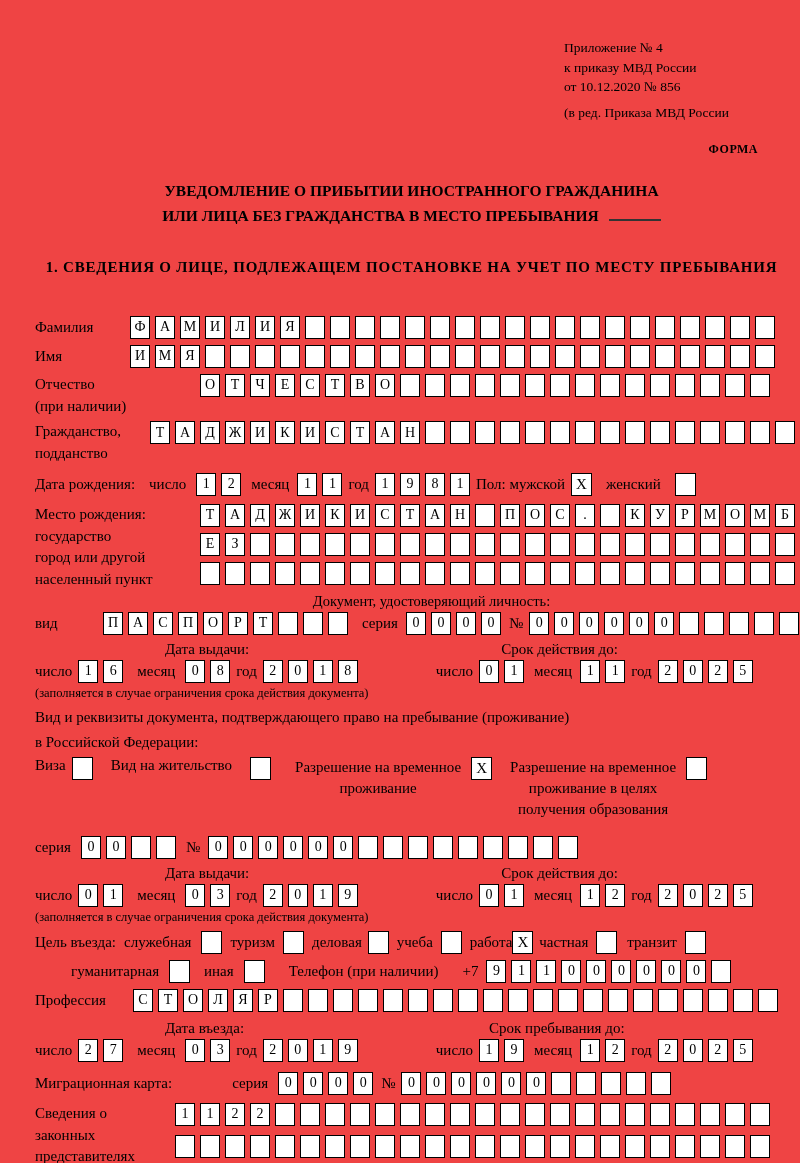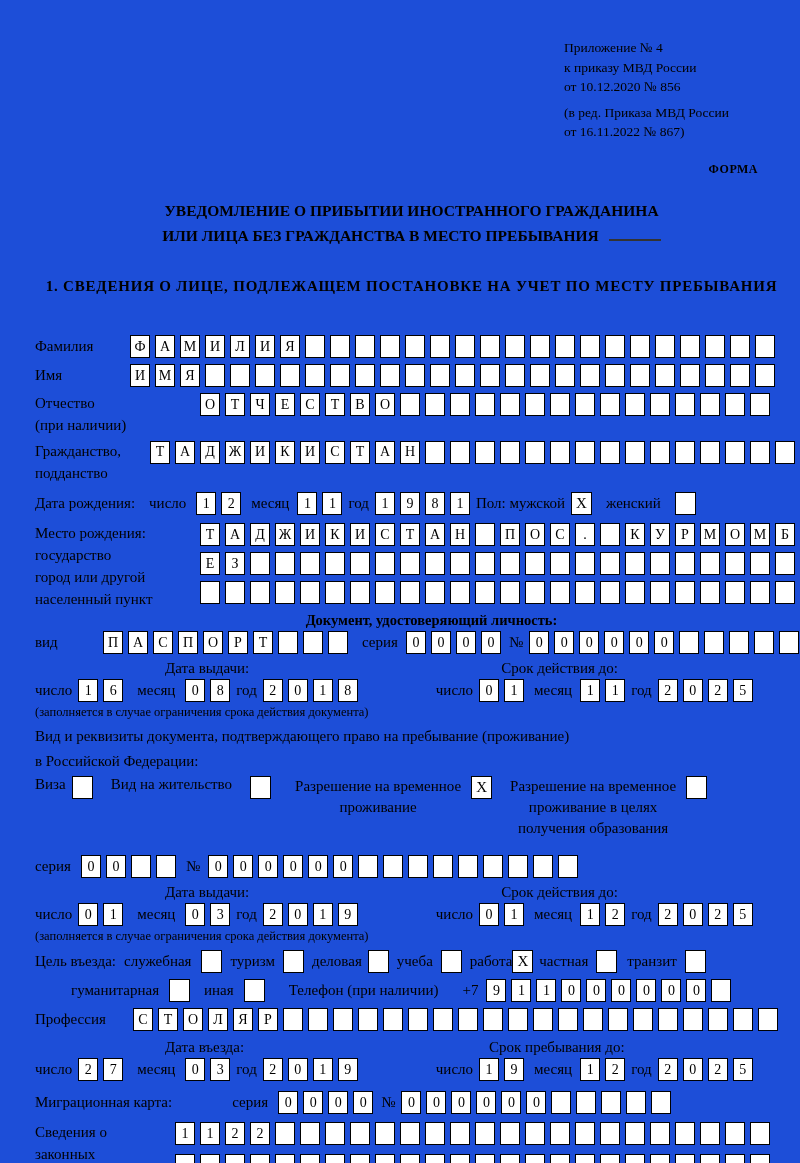--- a/index.html
+++ b/index.html
@@ -1,17 +1,17 @@
 <!DOCTYPE html>
 <html><head>
 <meta charset="utf-8">
 <style>
   html,body{margin:0;padding:0;background:#888;}
   .page{
-    width:800px;height:1163px;background:#1d4ed8;margin:0 auto;position:relative;
+    width:800px;height:1163px;background:#ef4444;margin:0 auto;position:relative;
     box-sizing:border-box;padding:38px 12px 0 35px;
     font-family:"Liberation Serif","DejaVu Serif",serif;color:#000;
     overflow:hidden;
   }
   .hdr{width:200px;margin-left:auto;margin-right:24px;font-size:13.5px;line-height:1.45;}
   .hdr .gap{margin-top:6px;}
   .forma{text-align:right;padding-right:30px;font-weight:bold;font-size:12px;margin-top:20px;letter-spacing:.5px;}
   .title{text-align:center;font-weight:bold;font-size:15.5px;line-height:1.6;margin-top:22px;}
   .blank-line{display:inline-block;width:52px;border-bottom:2px solid #333;height:14px;margin-left:10px;vertical-align:baseline;}
   .sect{font-weight:bold;font-size:15px;margin-top:30px;letter-spacing:.8px;text-align:center;}
@@ -26,37 +26,36 @@
     font-size:14px;background:#fff;flex:0 0 auto;
   }
   .chk{width:21px;font-size:15px;}
   .w95{width:95px;flex:0 0 95px;}
   .w165{width:165px;flex:0 0 165px;}
   .w140{width:140px;flex:0 0 140px;}
   .lblcol{font-size:15px;line-height:1.45;}
   .ml6{margin-left:6px;} .ml8{margin-left:8px;} .ml10{margin-left:10px;}
   .ml14{margin-left:14px;} .ml18{margin-left:18px;} .ml24{margin-left:24px;}
   .center{text-align:center;}
-  .bold{font-weight:bold;}
+  .bold{font-weight:normal;}
   .note-right{text-align:left;padding-right:22px;font-size:12.5px;margin-top:3px;}
   .optlbl{font-size:15px;line-height:1.4;text-align:center;}
   .mt2{margin-top:2px;}.mt4{margin-top:4px;}.mt6{margin-top:6px;}.mt8{margin-top:8px;}
   .mt10{margin-top:10px;}.mt16{margin-top:16px;}
 </style>
 </head>
 <body>
 
 <div class="page">
 
   <div class="hdr">
     <div>Приложение № 4</div>
     <div>к приказу МВД России</div>
     <div>от 10.12.2020 № 856</div>
     <div class="gap">(в ред. Приказа МВД России</div>
-    <div>от 16.11.2022 № 867)</div>
   </div>
 
   <div class="forma">ФОРМА</div>
 
   <div class="title">
     <div>УВЕДОМЛЕНИЕ О ПРИБЫТИИ ИНОСТРАННОГО ГРАЖДАНИНА</div>
     <div><span>ИЛИ ЛИЦА БЕЗ ГРАЖДАНСТВА В МЕСТО ПРЕБЫВАНИЯ</span><span class="blank-line"></span></div>
   </div>
 
   <div class="sect">1. СВЕДЕНИЯ О ЛИЦЕ, ПОДЛЕЖАЩЕМ ПОСТАНОВКЕ НА УЧЕТ ПО МЕСТУ ПРЕБЫВАНИЯ</div>

